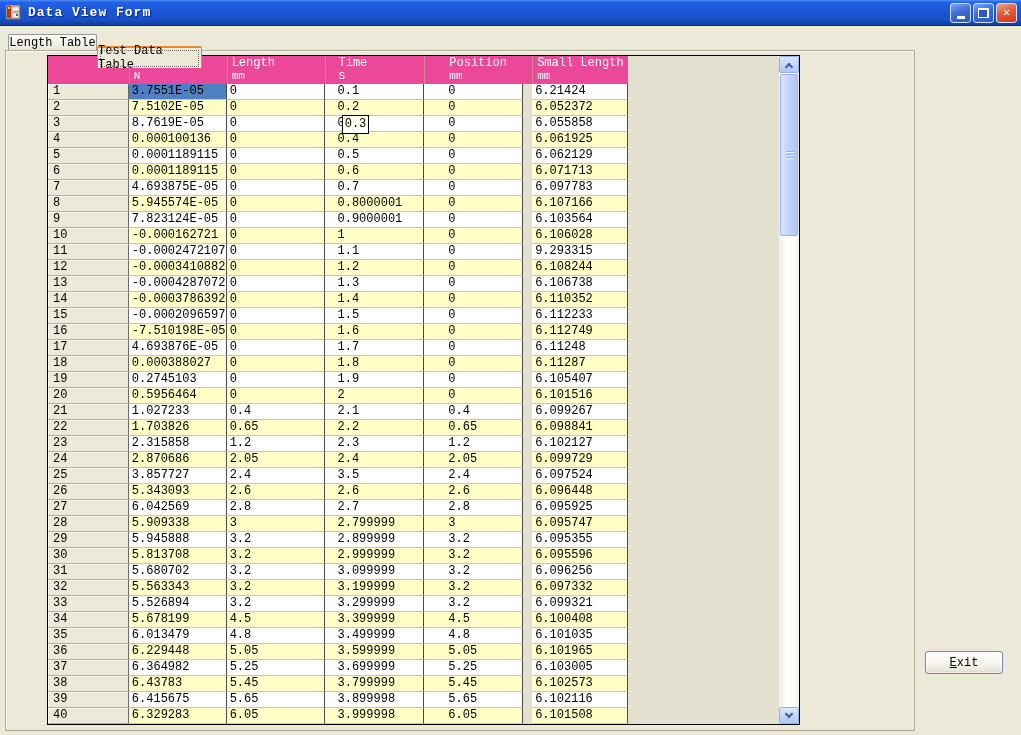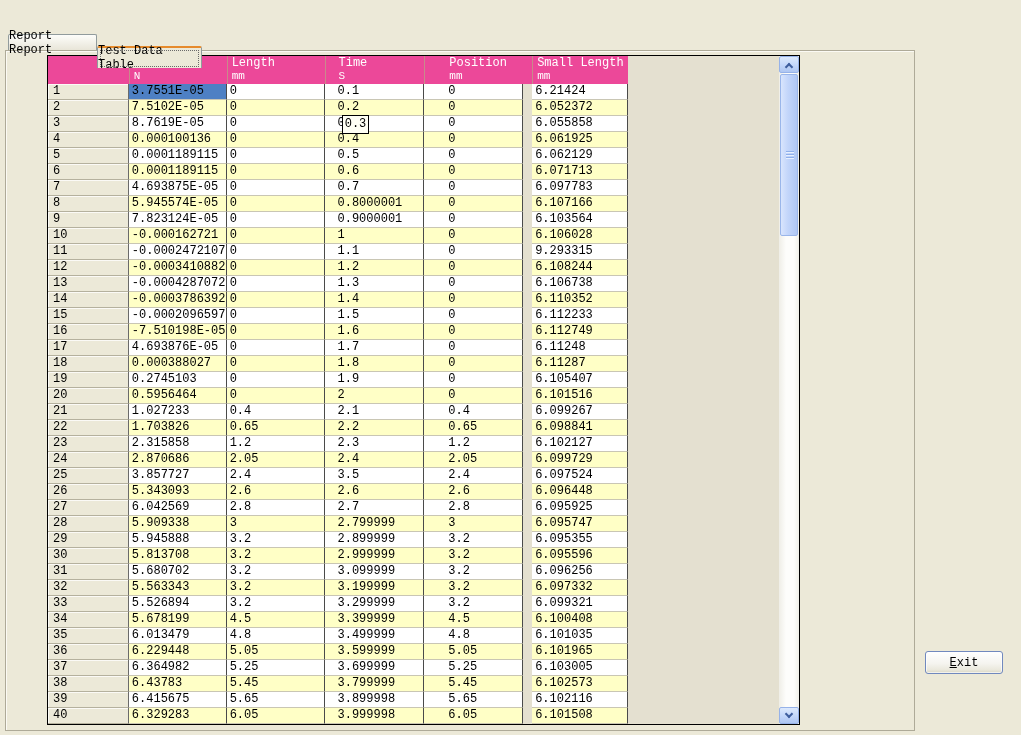--- a/index.html
+++ b/index.html
@@ -97,25 +97,47 @@
     border:2px solid #2B2B2B; background:#FFF; font-family:inherit; font-size:14px;
     font-weight:bold; text-align:center; color:#000; }
   .count-label { position:absolute; left:818px; top:317px; font-size:12px; color:#000; }
   .count-value { position:absolute; left:843px; top:342px; font-size:12px; color:#000; }
 </style>
 </head>
 <body>
 
 <div class="window">
 
+  <div class="titlebar">
+    <svg class="app-icon" viewBox="0 0 16 16">
+      <rect x="0" y="0" width="14" height="14" fill="#C8C4B8" stroke="#6A6A6A"></rect>
+      <rect x="1" y="1" width="4" height="12" fill="#C03010"></rect>
+      <rect x="2" y="2" width="2" height="2" fill="#F0D040"></rect>
+      <rect x="6" y="2" width="7" height="4" fill="#FFF8E8" stroke="#907060" stroke-width="0.5"></rect>
+      <rect x="6" y="8" width="7" height="5" fill="#FFF8E8" stroke="#907060" stroke-width="0.5"></rect>
+      <rect x="10" y="9" width="2" height="2" fill="#3060C0"></rect>
+    </svg>
+    <span class="title-text">Data View Form</span>
+    <div class="tb-controls">
+      <div class="tb-btn tb-blue">
+        <span class="glyph-min"></span>
+      </div>
+      <div class="tb-btn tb-blue">
+        <span class="glyph-restore"></span>
+      </div>
+      <div class="tb-btn tb-red">
+        <span class="glyph-close">✕</span>
+      </div>
+    </div>
+  </div>
 
   <div class="tabpage"></div>
 
   <div class="tab tab-inactive">
-    <span>Report Report</span>
+    <span>Length Table</span>
   </div>
   <div class="tab tab-active">
     <span>Test Data Table</span>
     <span class="tab-focus"></span>
   </div>
 
   <div class="grid">
     <div class="ghead">
         <div class="hcorner"></div>
         <div class="hcell c0">

